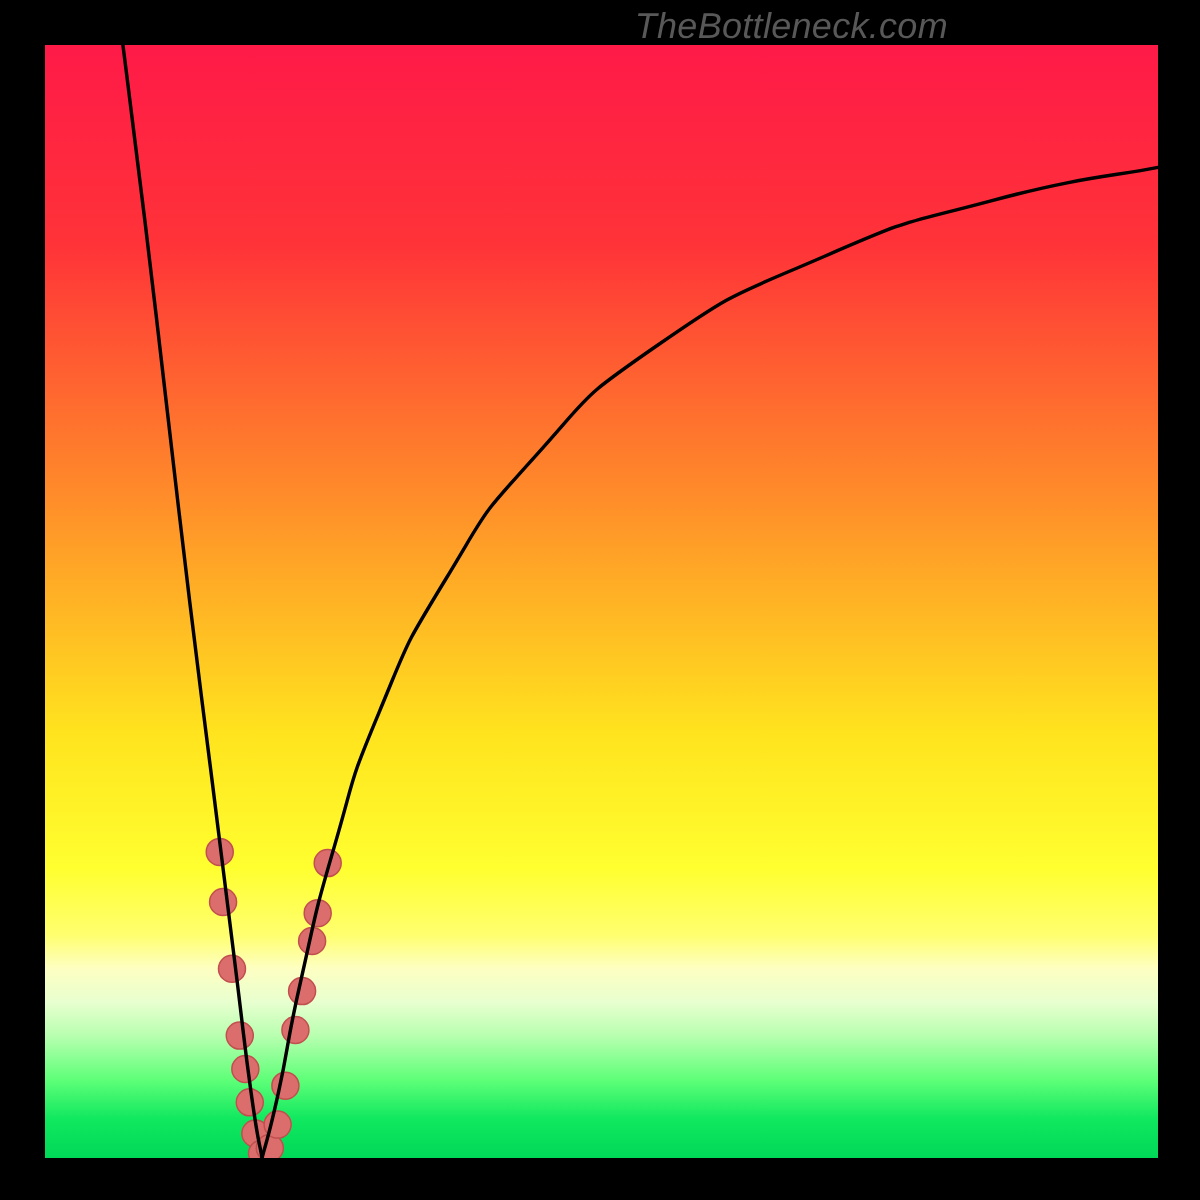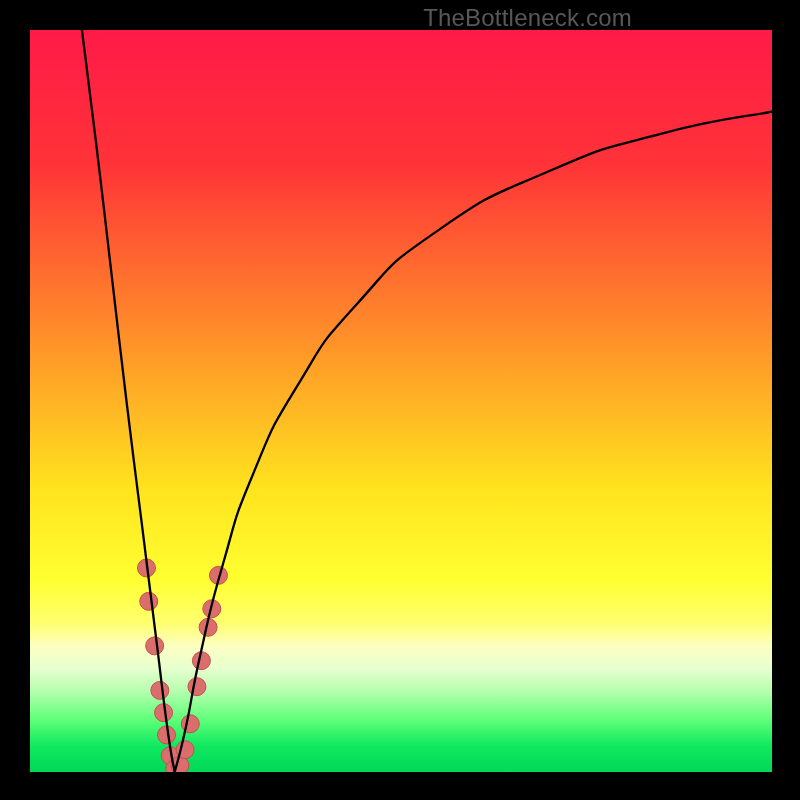--- a/index.html
+++ b/index.html
@@ -11,20 +11,21 @@
     background: #000;
     font-family: Arial, Helvetica, sans-serif;
   }
   .frame {
     position: absolute;
     left: 0;
     top: 0;
     width: 644px;
     height: 800px;
     background: #000;
+    font-style: italic;
   }
   .plot {
     position: absolute;
     display: block;
   }
   .watermark {
     position: absolute;
     top: 4px;
     right: 12px;
     color: #585858;

